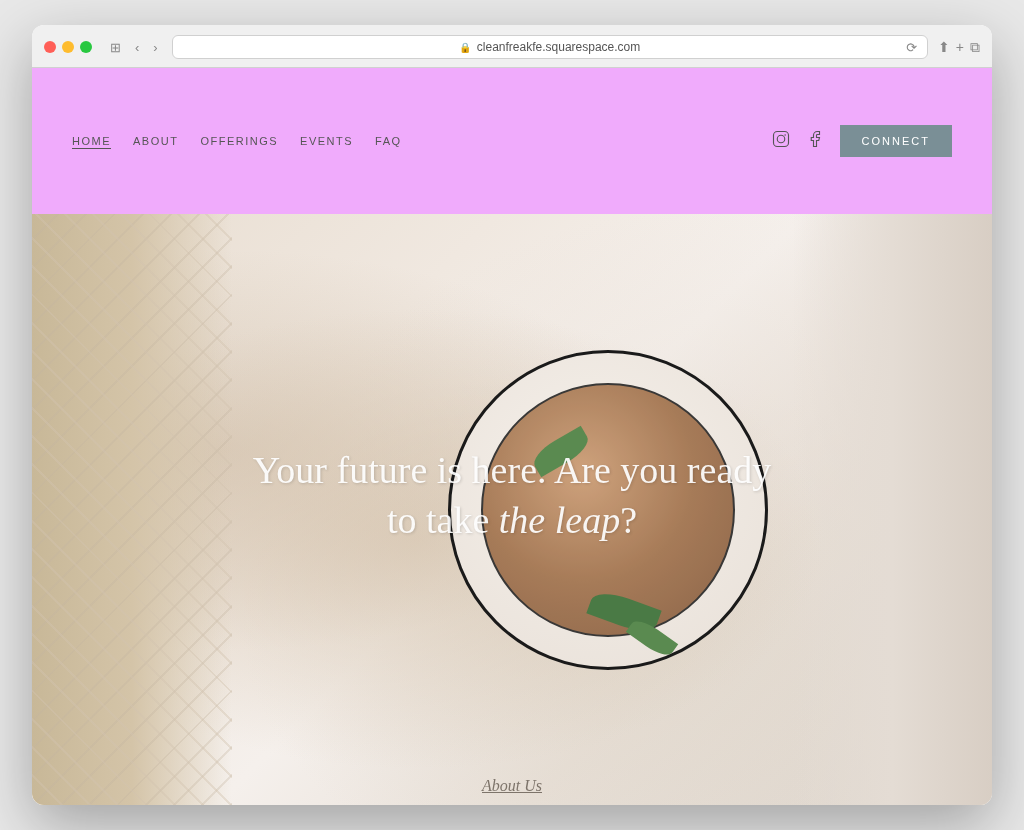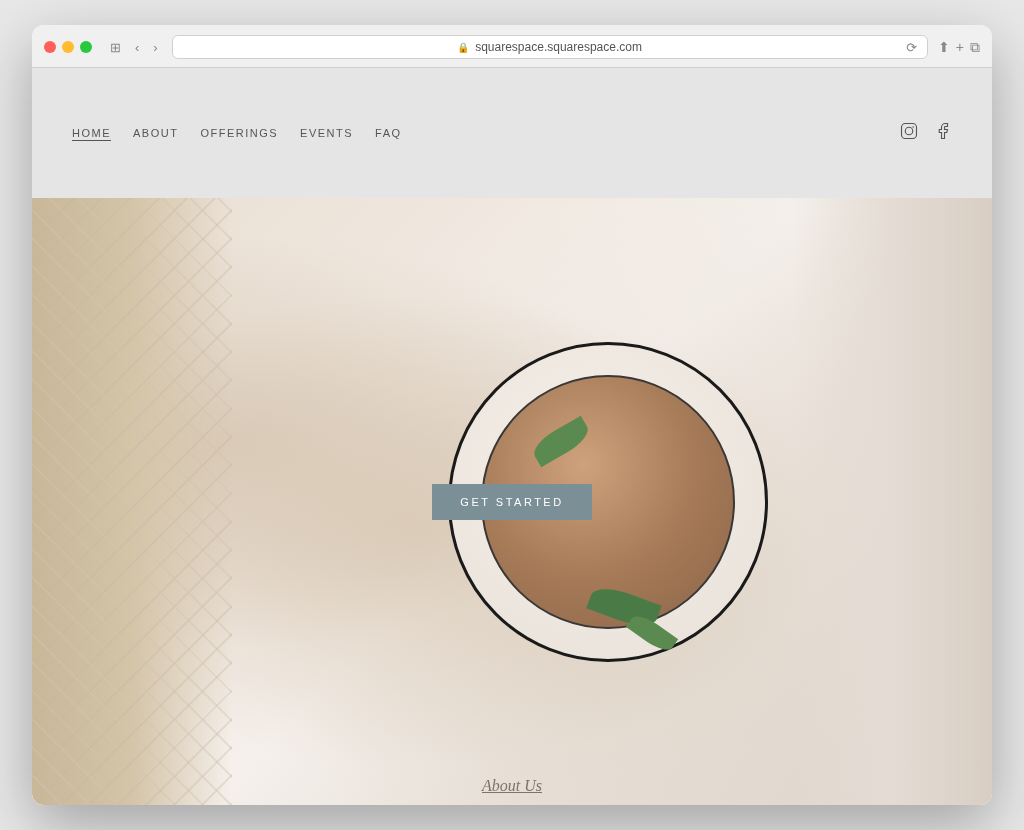--- a/index.html
+++ b/index.html
@@ -109,26 +109,26 @@
     .website {
       flex: 1;
       overflow: hidden;
       display: flex;
       flex-direction: column;
       background: #fff;
     }
 
     
     .site-nav {
-      background: #e5e5e5;
+      background: #f0abfc;
       padding: 16px 40px;
       display: flex;
       align-items: center;
       justify-content: space-between;
-      height: 130px;
+      height: 146px;
       flex-shrink: 0;
       position: relative;
       z-index: 10;
     }
 
     .nav-left {
       display: flex;
       gap: 22px;
       align-items: center;
     }
@@ -358,21 +358,21 @@
       <div class="traffic-light yellow"></div>
       <div class="traffic-light green"></div>
     </div>
     <div class="browser-controls">
       <button class="browser-btn">⊞</button>
       <button class="browser-btn">‹</button>
       <button class="browser-btn">›</button>
     </div>
     <div class="address-bar">
       <span class="lock-icon">🔒</span>
-      <span>squarespace.squarespace.com</span>
+      <span>cleanfreakfe.squarespace.com</span>
       <span style="position:absolute;right:10px;color:#888;font-size:13px;">⟳</span>
     </div>
     <div class="browser-actions">
       <button class="browser-action-btn">⬆</button>
       <button class="browser-action-btn">+</button>
       <button class="browser-action-btn">⧉</button>
     </div>
   </div>
 
   <div class="website">
@@ -393,20 +393,21 @@
             <rect x="2" y="2" width="20" height="20" rx="5" ry="5"></rect>
             <circle cx="12" cy="12" r="5"></circle>
             <circle cx="17.5" cy="6.5" r="1" fill="#555" stroke="none"></circle>
           </svg>
         </span>
         <span class="social-icon">
           <svg width="18" height="18" viewBox="0 0 24 24" fill="none" stroke="#555" stroke-width="1.5">
             <path d="M18 2h-3a5 5 0 0 0-5 5v3H7v4h3v8h4v-8h3l1-4h-4V7a1 1 0 0 1 1-1h3z"></path>
           </svg>
         </span>
+        <button class="connect-btn">CONNeCT</button>
       </div>
     </nav>
 
     <div class="hero">
       <div class="hero-bg"></div>
 
       <div class="quilt-left"></div>
 
       <div class="fabric-right"></div>
 
@@ -414,21 +415,25 @@
         <div class="plate-outer">
           <div class="plate-inner"></div>
         </div>
       </div>
 
       <div class="leaf leaf-1"></div>
       <div class="leaf leaf-2"></div>
       <div class="leaf leaf-3"></div>
 
       <div class="hero-content">
-        <button class="get-started-btn">GET STARTED</button>
+        <h1 class="hero-headline">
+          <span>Your future is here. Are you ready</span>
+          <br>
+          <span>to take </span><em>the leap</em><span>?</span>
+        </h1>
       </div>
 
       <div class="about-hint">
         <em>About Us</em>
       </div>
     </div>
   </div>
 </div>
 
 </body></html>

